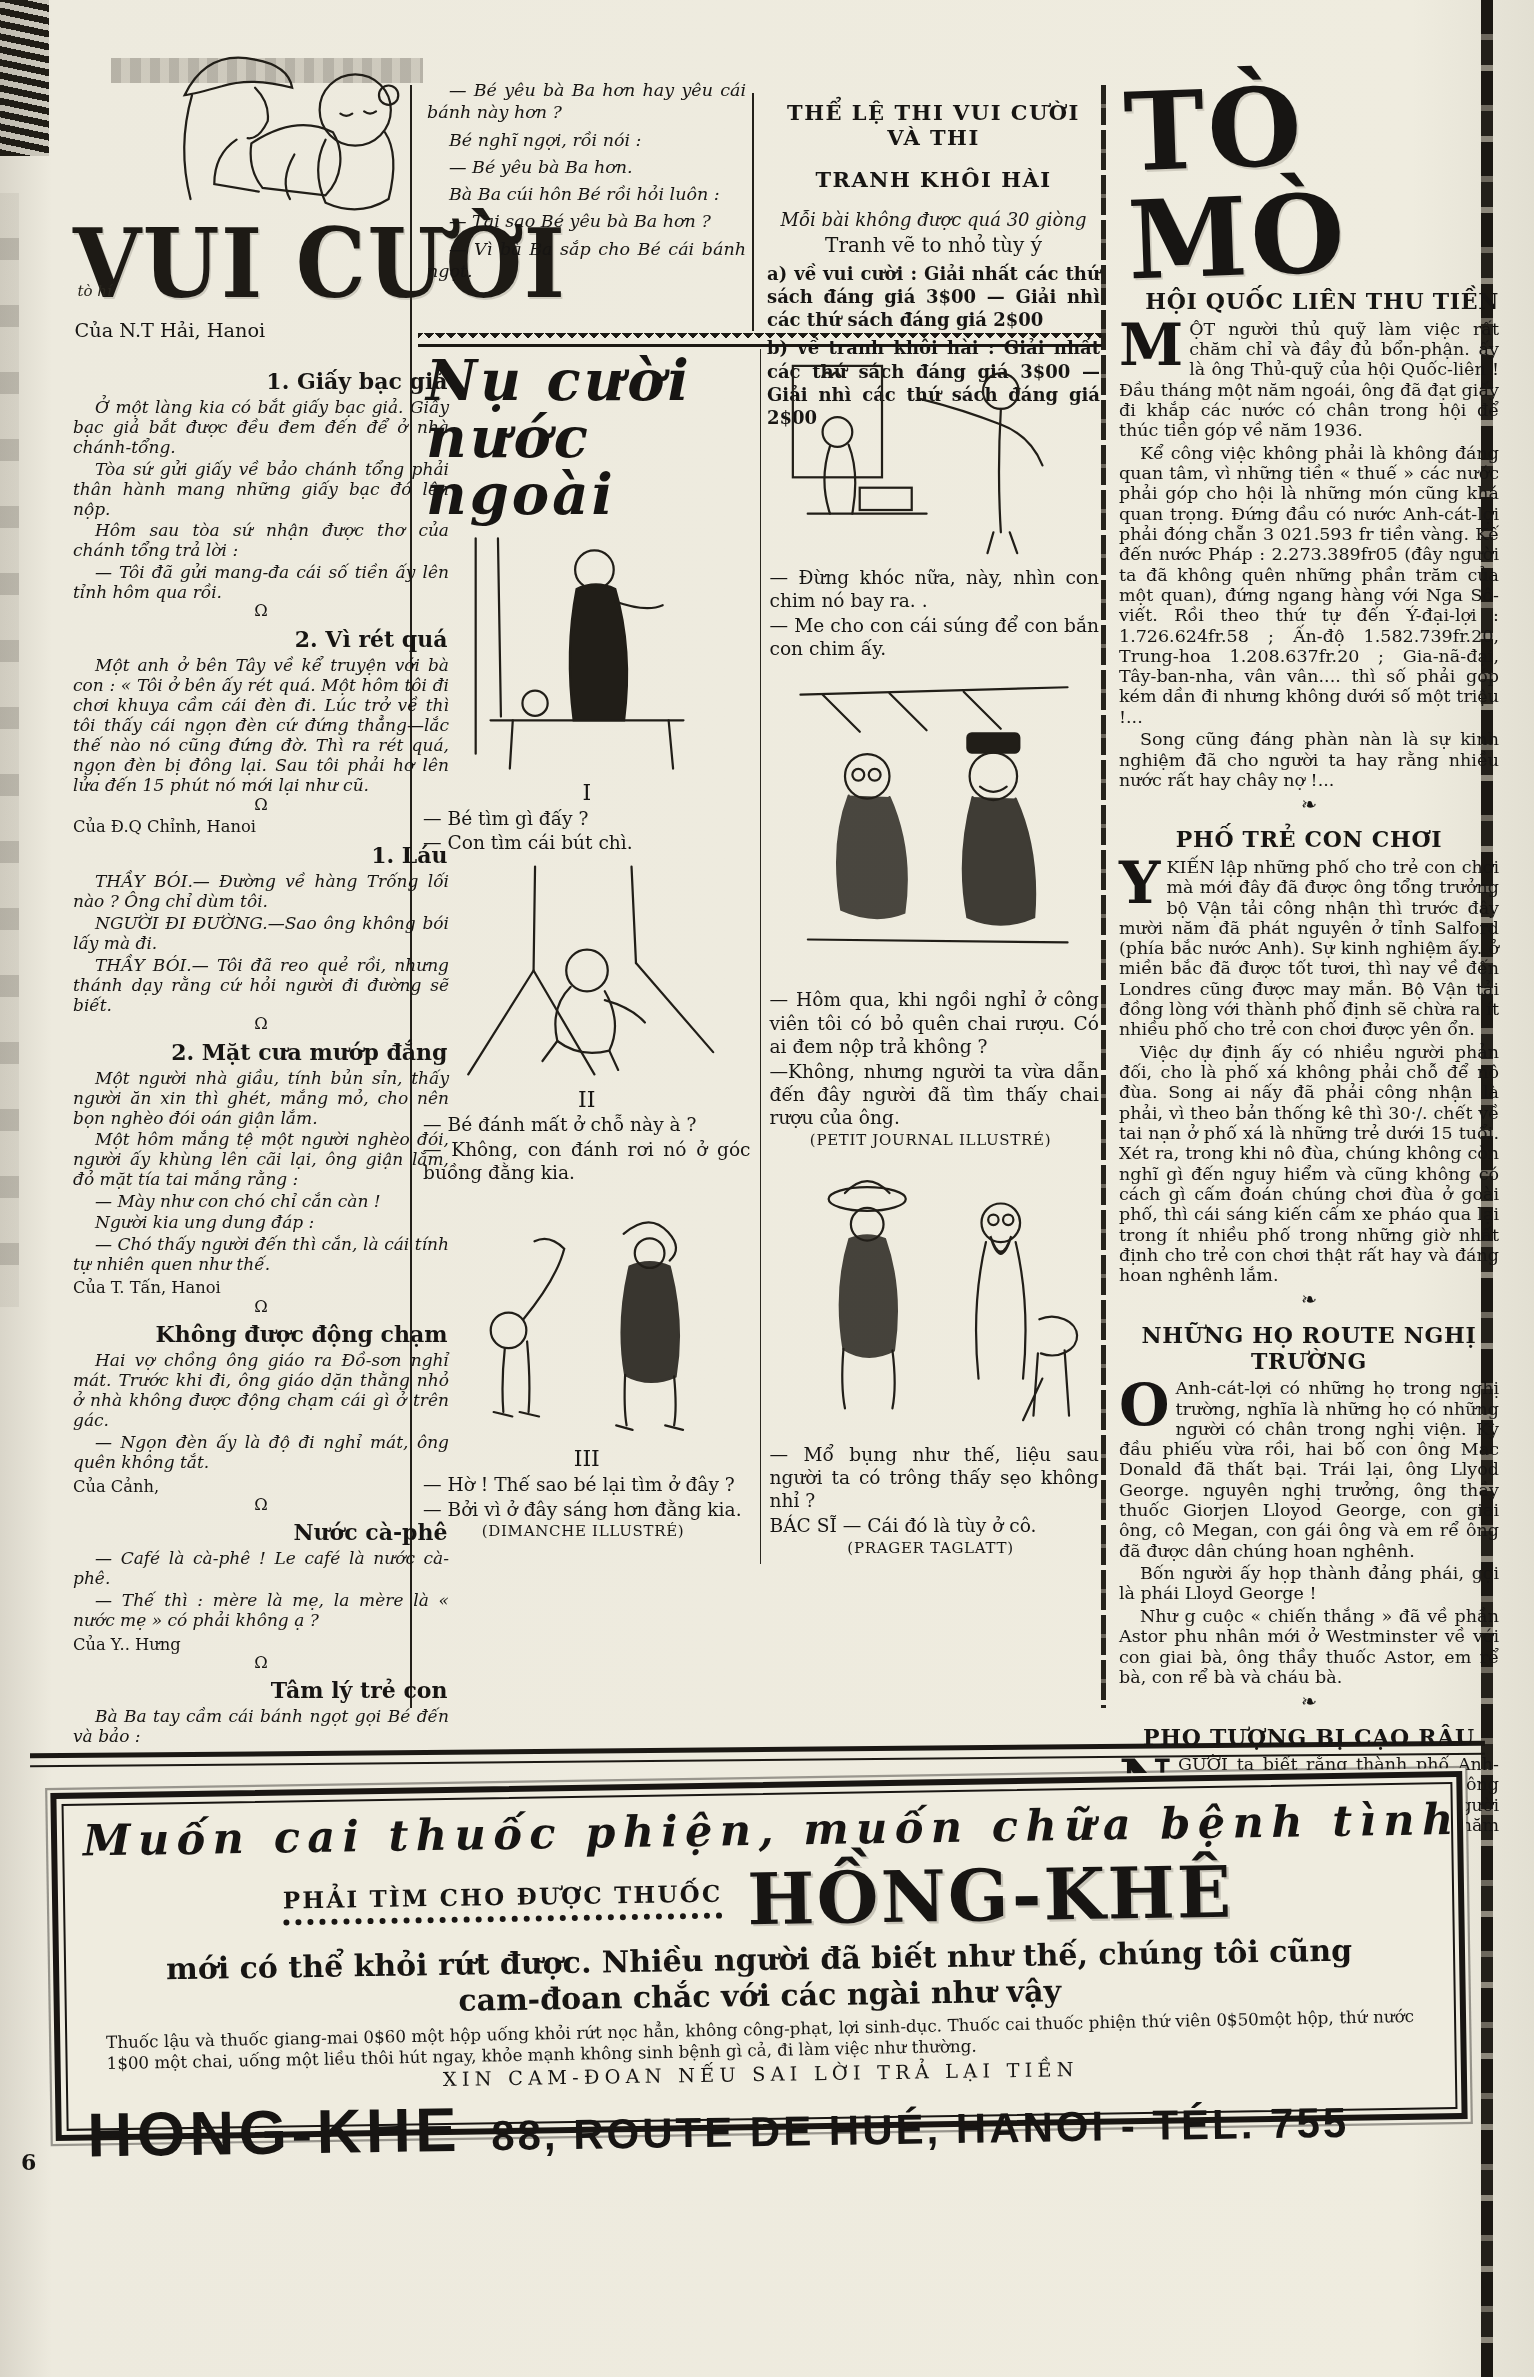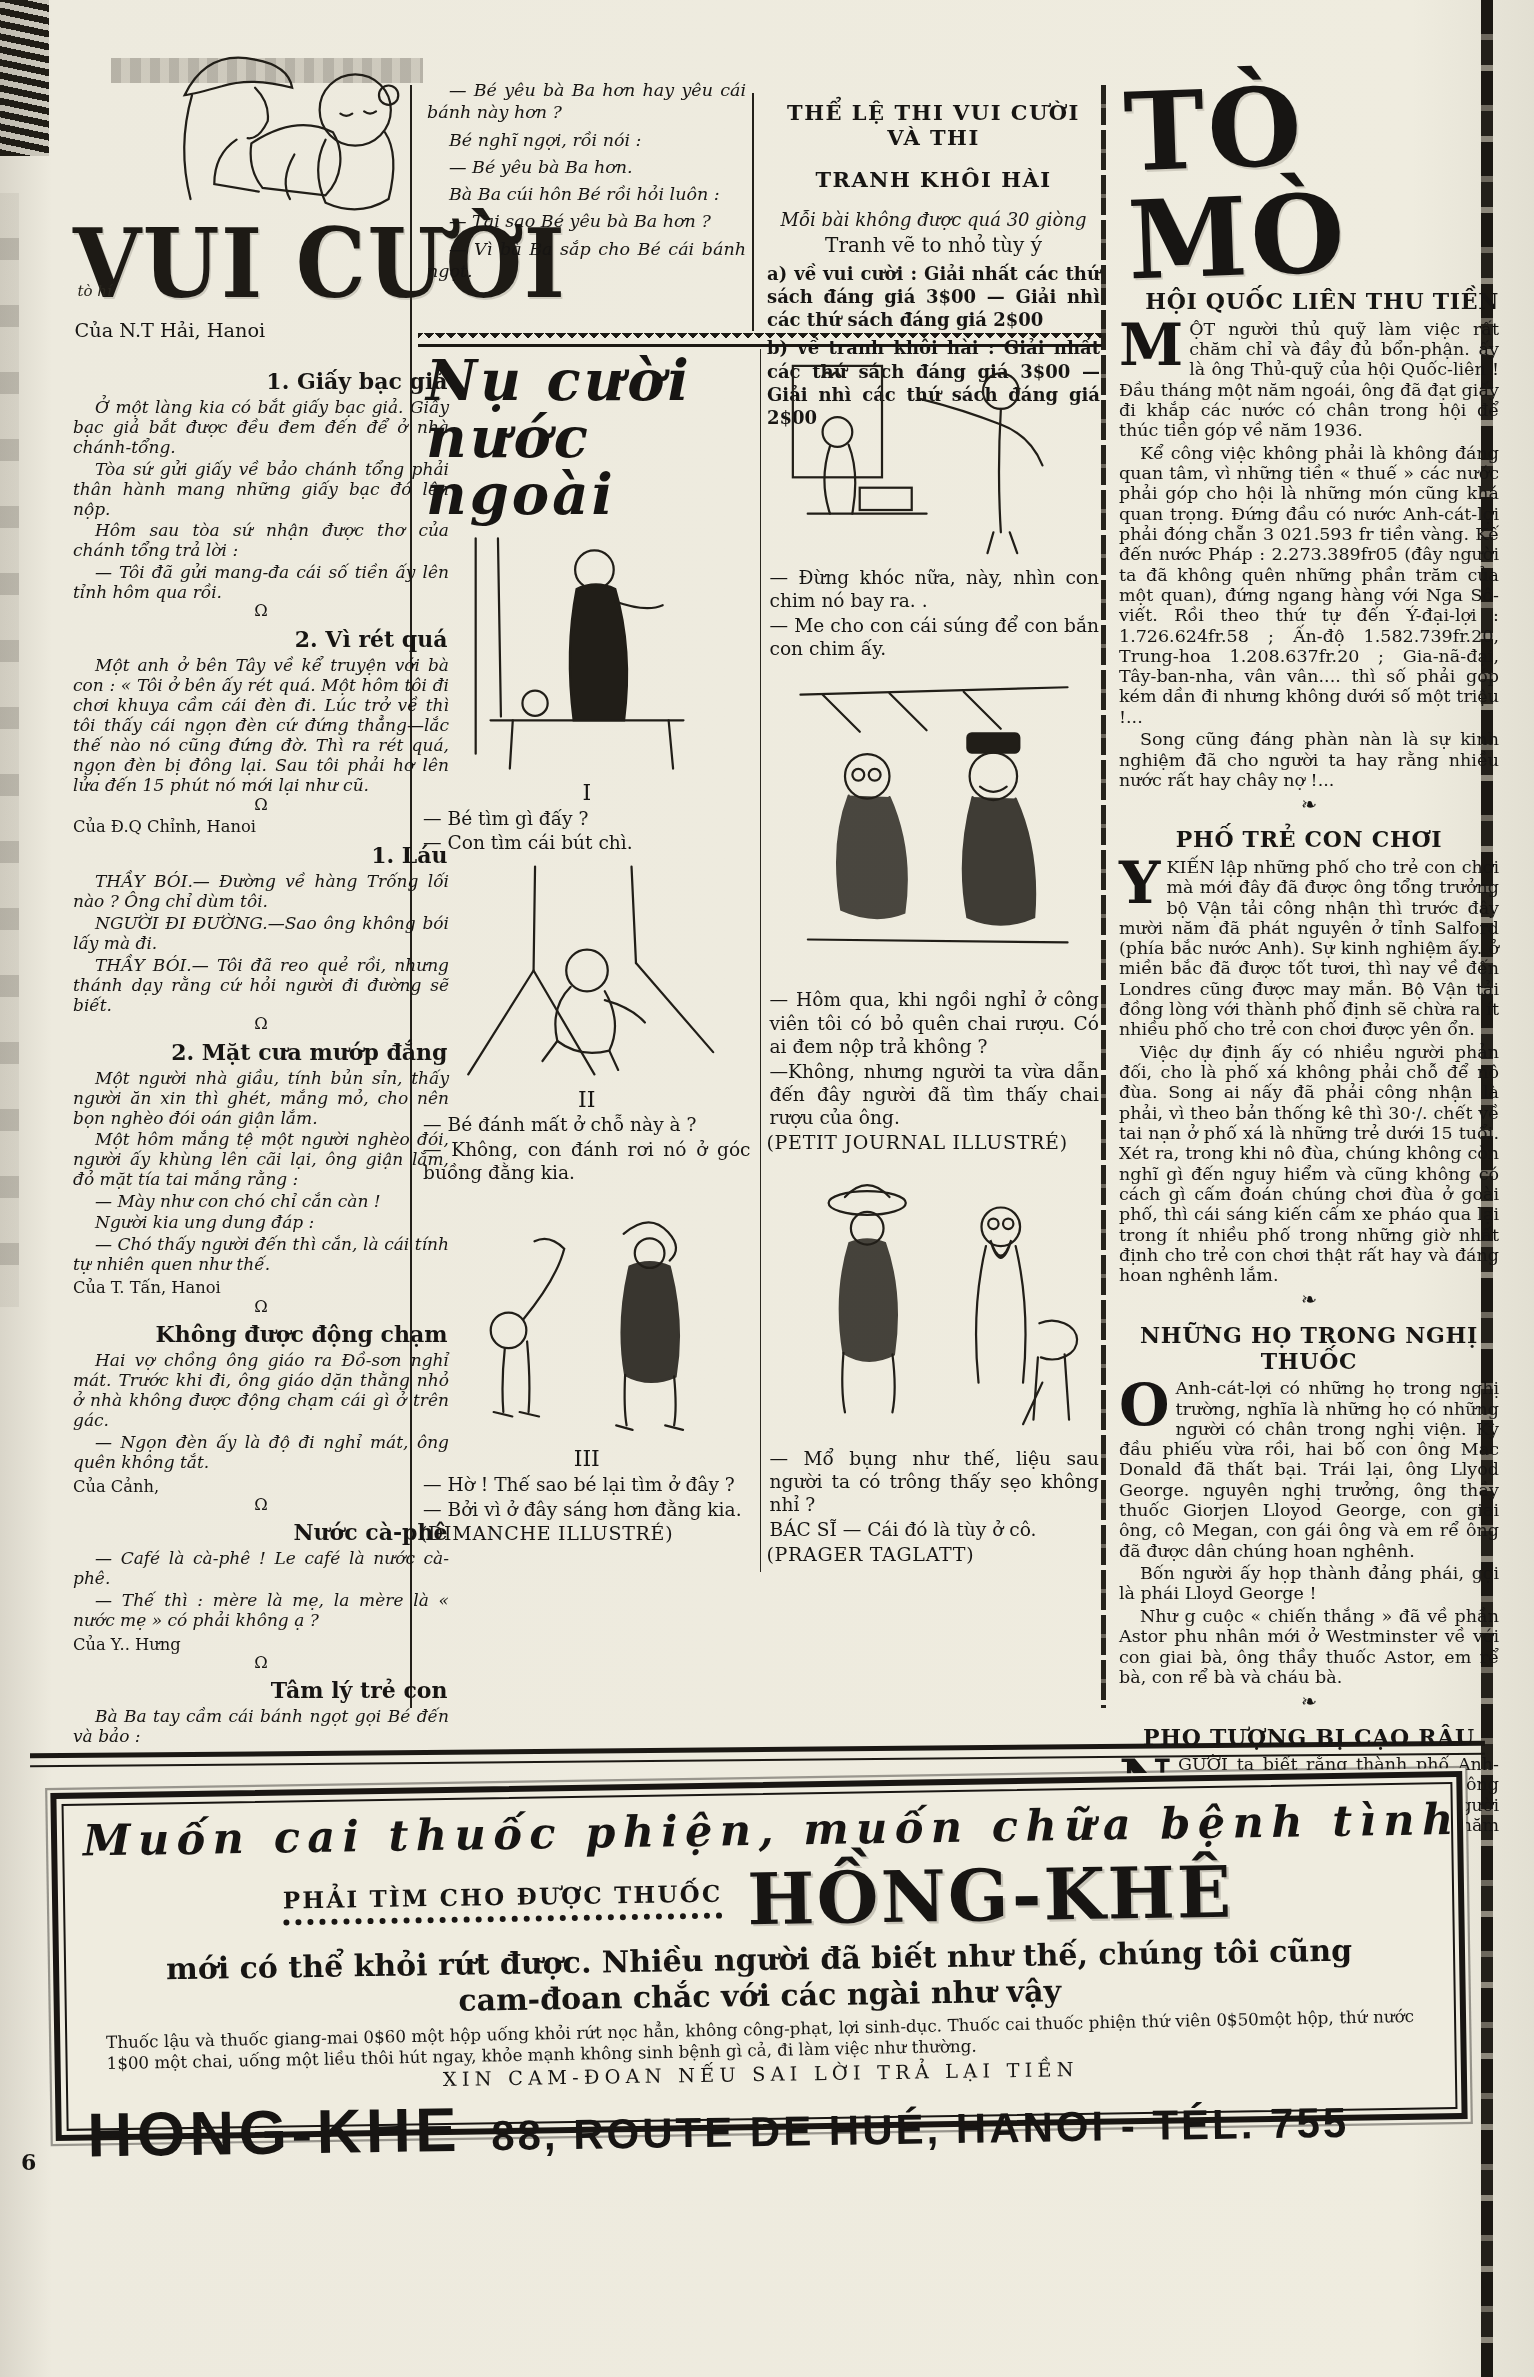--- a/index.html
+++ b/index.html
@@ -50,21 +50,21 @@
   .middle{position:absolute;left:420px;top:349px;width:682px;}
   .mid-cols{display:flex;}
   .mid-left{width:334px;padding-right:6px;}
   .mid-right{width:336px;border-left:1.5px solid #2a271f;padding-left:6px;}
   .f-title{font-size:56px;font-weight:bold;font-style:italic;line-height:1.02;margin:3px 0 7.4px 6px;
       font-family:"DejaVu Serif",serif;letter-spacing:3px;}
   .cartoon{display:block;margin:4.5px auto;}
   .cartoon svg{display:block;margin:0 auto;}
   .numeral{text-align:center;font-size:22px;margin:4.5px 0 1.5px 0;}
   .cap{font-size:18.6px;font-weight:normal;line-height:1.25;margin:1.5px 3px;text-align:justify;}
-  .credit{font-size:19px;text-align:left;margin:1.5px 7.4px 7.4px 0;letter-spacing:0.7px;}
+  .credit{font-size:15px;text-align:center;margin:1.5px 7.4px 7.4px 0;letter-spacing:0.7px;}
   
   .col4{position:absolute;left:1119px;top:65px;width:380px;}
   .tomo{font-size:108px;font-weight:900;letter-spacing:3px;transform:rotate(-2deg);
         font-family:"DejaVu Serif",serif;line-height:1;margin:7.4px 0 0 7.4px;text-shadow:1.5px 2.2px 0 #4d483e2e;}
   .col4 h3{font-size:22px;font-weight:bold;text-align:center;letter-spacing:0.7px;margin:10.4px 0 4.5px 0;}
   .col4 h3.first{text-align:right;margin-top:0;}
   .col4 p{font-size:17.5px;line-height:1.16;margin:2.2px 0;text-align:justify;text-indent:21px;}
   .col4 p.lead{text-indent:0;}
   .dropcap{float:left;font-size:58px;line-height:.78;font-weight:900;padding:4.5px 6px 0 0;
       font-family:"DejaVu Serif",serif;}
@@ -325,21 +325,21 @@
     <p class="lead"><span class="dropcap">M</span><span>ỘT người thủ quỹ làm việc rất chăm chỉ và đầy đủ bổn-phận. ấy là ông Thủ-quỹ của hội Quốc-liên ! Đầu tháng một năm ngoái, ông đã đạt giấy đi khắp các nước có chân trong hội để thúc tiền góp về năm 1936.</span></p>
     <p>Kể công việc không phải là không đáng quan tâm, vì những tiền « thuế » các nước phải góp cho hội là những món cũng khá quan trọng. Đứng đầu có nước Anh-cát-lợi phải đóng chẵn 3 021.593 fr tiền vàng. Kế đến nước Pháp : 2.273.389fr05 (đây người ta đã không quên những phần trăm của một quan), đứng ngang hàng với Nga Sô-viết. Rồi theo thứ tự đến Ý-đại-lợi : 1.726.624fr.58 ; Ấn-độ 1.582.739fr.20, Trung-hoa 1.208.637fr.20 ; Gia-nã-đại, Tây-ban-nha, vân vân.... thì số phải góp kém dần đi nhưng không dưới số một triệu !...</p>
     <p>Song cũng đáng phàn nàn là sự kinh nghiệm đã cho người ta hay rằng nhiều nước rất hay chây nợ !...</p>
     <div class="orn2">❧</div>
 
     <h3>PHỐ TRẺ CON CHƠI</h3>
     <p class="lead"><span class="dropcap">Y</span><span>KIẾN lập những phố cho trẻ con chơi mà mới đây đã được ông tổng trưởng bộ Vận tải công nhận thì trước đây mười năm đã phát nguyên ở tỉnh Salford (phía bắc nước Anh). Sự kinh nghiệm ấy. ở miền bắc đã được tốt tươi, thì nay về đến Londres cũng được may mắn. Bộ Vận tải đồng lòng với thành phố định sẽ chừa ra ít nhiều phố cho trẻ con chơi được yên ổn.</span></p>
     <p>Việc dự định ấy có nhiều người phản đối, cho là phố xá không phải chỗ để nô đùa. Song ai nấy đã phải công nhận là phải, vì theo bản thống kê thì 30·/. chết về tai nạn ở phố xá là những trẻ dưới 15 tuổi. Xét ra, trong khi nô đùa, chúng không còn nghĩ gì đến nguy hiểm và cũng không có cách gì cấm đoán chúng chơi đùa ở goài phố, thì cái sáng kiến cấm xe pháo qua lại trong ít nhiều phố trong những giờ nhất định cho trẻ con chơi thật rất hay và đáng hoan nghênh lắm.</p>
     <div class="orn2">❧</div>
 
-    <h3>NHỮNG HỌ TRONG NGHỊ THUỐC</h3>
+    <h3>NHỮNG HỌ ROUTE NGHỊ TRƯỜNG</h3>
     <p class="lead"><span class="dropcap">O</span><span>Anh-cát-lợi có những họ trong nghị trường, nghĩa là những họ có những người có chân trong nghị viện. Kỳ đầu phiếu vừa rồi, hai bố con ông Mac Donald đã thất bại. Trái lại, ông Llyod George. nguyên nghị trưởng, ông thầy thuốc Giorjen Lloyod George, con giai ông, cô Megan, con gái ông và em rể ông đã được dân chúng hoan nghênh.</span></p>
     <p>Bốn người ấy họp thành đảng phái, gọi là phái Lloyd George !</p>
     <p>Như g cuộc « chiến thắng » đã về phần Astor phu nhân mới ở Westminster về với con giai bà, ông thầy thuốc Astor, em rể bà, con rể bà và cháu bà.</p>
     <div class="orn2">❧</div>
 
     <h3>PHO TƯỢNG BỊ CẠO RÂU</h3>
     <p class="lead"><span class="dropcap">N</span><span>GƯỜI ta biết rằng thành phố Anh-cát-lợi Hastings vẫn giữ kỷ-niện ông Guillanne le Conquérant là người đã chinh phục dân Anglo-Laxous hồi năm 1066.</span></p>
   </div>
 
   <div class="ad-wrap">

